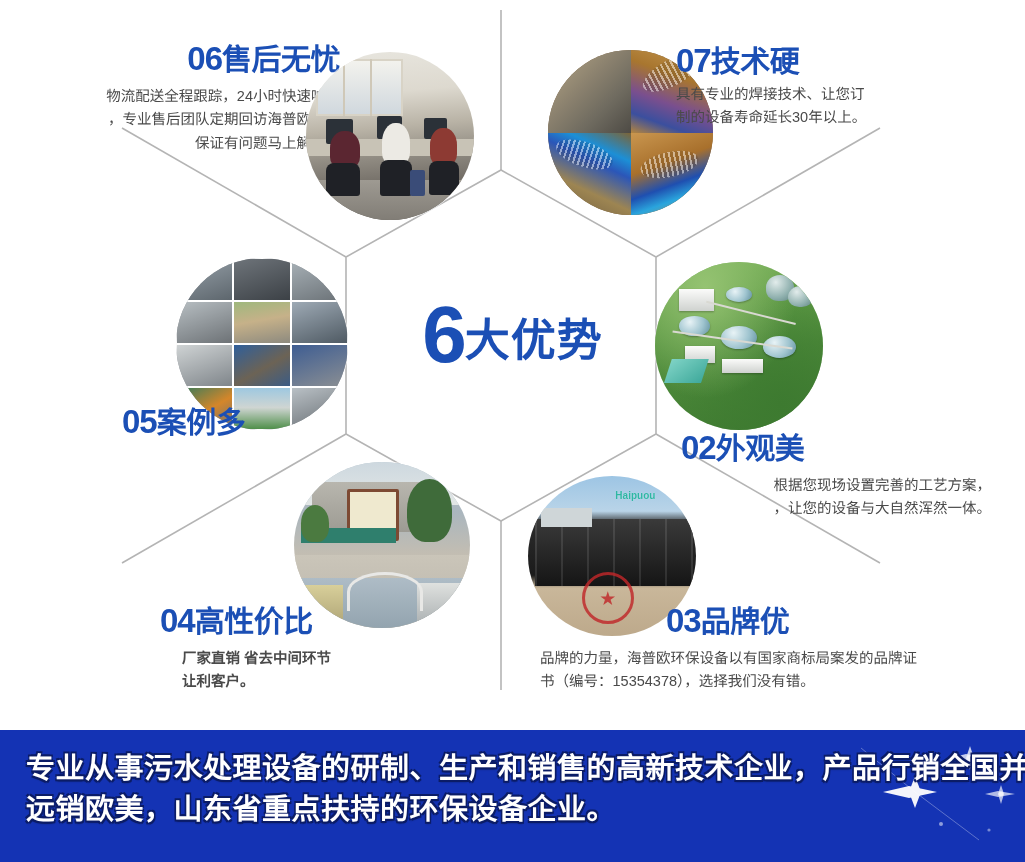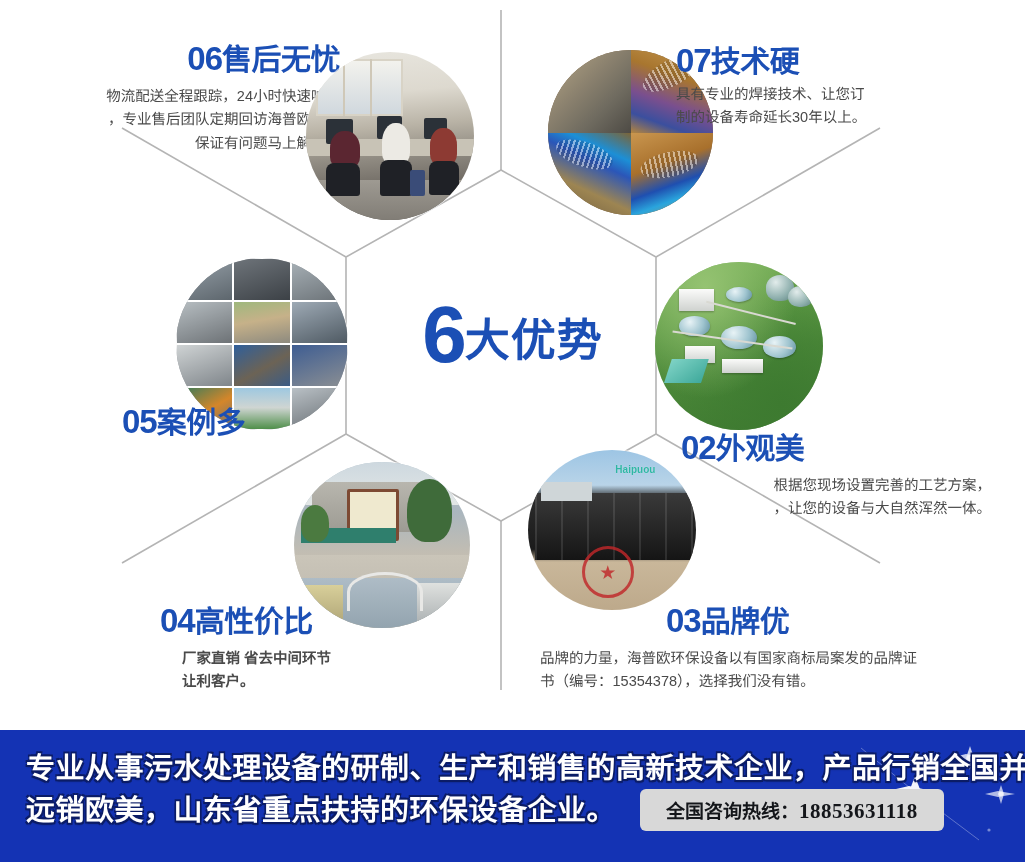--- a/index.html
+++ b/index.html
@@ -300,21 +300,21 @@
     </div>
   </div>
   <div class="feature align-l" style="left:160px;top:604px;width:300px;">
     <div class="f-head">
       <span class="num">04</span><span>高性价比</span>
     </div>
     <div class="f-body" style="margin-top:8px;padding-left:22px;font-weight:bold;">厂家直销 省去中间环节
 让利客户。</div>
   </div>
 
-  <div class="photo ph-equip" style="left:528px;top:450px;width:168px;height:160px;">
+  <div class="photo ph-equip" style="left:528px;top:476px;width:168px;height:160px;">
     <div class="inner">
       <div class="tank" style="left:4%;top:27%;width:94%;height:42%;"></div>
       <div class="ribs" style="left:4%;top:27%;width:94%;height:42%;"></div>
       <div class="tank" style="left:8%;top:20%;width:30%;height:12%;background:#cfd6d8;"></div>
       <div class="logo" style="left:52%;top:9%;">Haipuou</div>
       <div class="stamp" style="left:32%;top:60%;width:46px;height:46px;">
         <span class="star">★</span>
       </div>
     </div>
   </div>
@@ -344,20 +344,17 @@
       </g>
       <g stroke="#ffffff" stroke-width="0.7" opacity="0.45">
         <line x1="150" y1="62" x2="96" y2="18"></line>
         <line x1="150" y1="62" x2="214" y2="110"></line>
       </g>
     </svg>
     <div class="bcontent">
       <div class="bline">专业从事污水处理设备的研制、生产和销售的高新技术企业，产品行销全国并</div>
       <div id="bline2wrap">
         <div class="bline">远销欧美，山东省重点扶持的环保设备企业。</div>
-        <div id="hotline">
-          <span>全国咨询热线：</span><span class="num">18853631118</span>
-        </div>
       </div>
     </div>
   </div>
 
 </div>
 
 </body></html>

